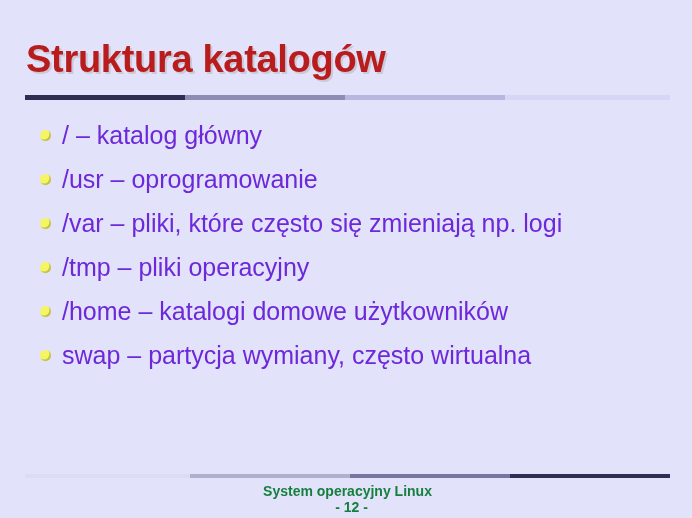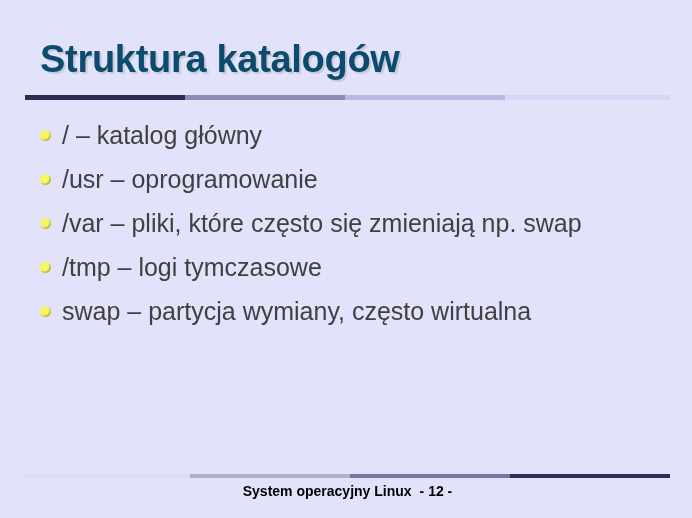--- a/index.html
+++ b/index.html
@@ -17,25 +17,25 @@
     position: relative;
     width: 692px;
     height: 518px;
     background: #e2e2fb;
     box-sizing: border-box;
   }
 
   
   .title {
     position: absolute;
-    left: 40px;
+    left: 26px;
     top: 38px;
     font-size: 38px;
     font-weight: bold;
-    color: #0c4a6e;
+    color: #b91c1c;
     letter-spacing: -0.3px;
     white-space: nowrap;
     text-shadow: 2px 2px 0 #c9c9d8;
   }
 
   
   .title-rule {
     position: absolute;
     left: 25px;
     top: 95px;
@@ -66,21 +66,21 @@
     height: 11px;
     margin-top: 12px;
     margin-right: 11px;
     border-radius: 50%;
     background: #f5f562;
     box-shadow: inset -1.5px -1.5px 0 rgba(150,150,60,0.55);
   }
   .bullet-text {
     font-size: 25px;
     line-height: 34px;
-    color: #404040;
+    color: #6d28d9;
     white-space: nowrap;
   }
 
   
   .footer-rule {
     position: absolute;
     left: 25px;
     top: 474px;
     width: 645px;
     height: 4px;
@@ -94,21 +94,22 @@
   .footer {
     position: absolute;
     left: 25px;
     top: 483px;
     width: 645px;
     display: flex;
     align-items: center;
     justify-content: center;
     font-size: 14px;
     font-weight: bold;
-    color: #000000;
+    color: #15803d;
+    flex-direction: column;
   }
   .footer-left   { text-align: left; }
   .footer-center { text-align: center; margin-left: 8px; }
   .footer-right  { text-align: right; }
 </style>
 </head>
 <body>
 
 <div class="slide">
 
@@ -128,28 +129,32 @@
       <span class="bullet-text">/ – katalog główny</span>
     </div>
 
     <div class="bullet-row">
       <span class="bullet-dot"></span>
       <span class="bullet-text">/usr – oprogramowanie</span>
     </div>
 
     <div class="bullet-row">
       <span class="bullet-dot"></span>
-      <span class="bullet-text">/var – pliki, które często się zmieniają np. swap</span>
+      <span class="bullet-text">/var – pliki, które często się zmieniają np. logi</span>
     </div>
 
     <div class="bullet-row">
       <span class="bullet-dot"></span>
-      <span class="bullet-text">/tmp – logi tymczasowe</span>
+      <span class="bullet-text">/tmp – pliki operacyjny</span>
     </div>
 
+    <div class="bullet-row">
+      <span class="bullet-dot"></span>
+      <span class="bullet-text">/home – katalogi domowe użytkowników</span>
+    </div>
 
     <div class="bullet-row">
       <span class="bullet-dot"></span>
       <span class="bullet-text">swap – partycja wymiany, często wirtualna</span>
     </div>
 
   </div>
 
   <div class="footer-rule">
     <div class="seg1"></div>

